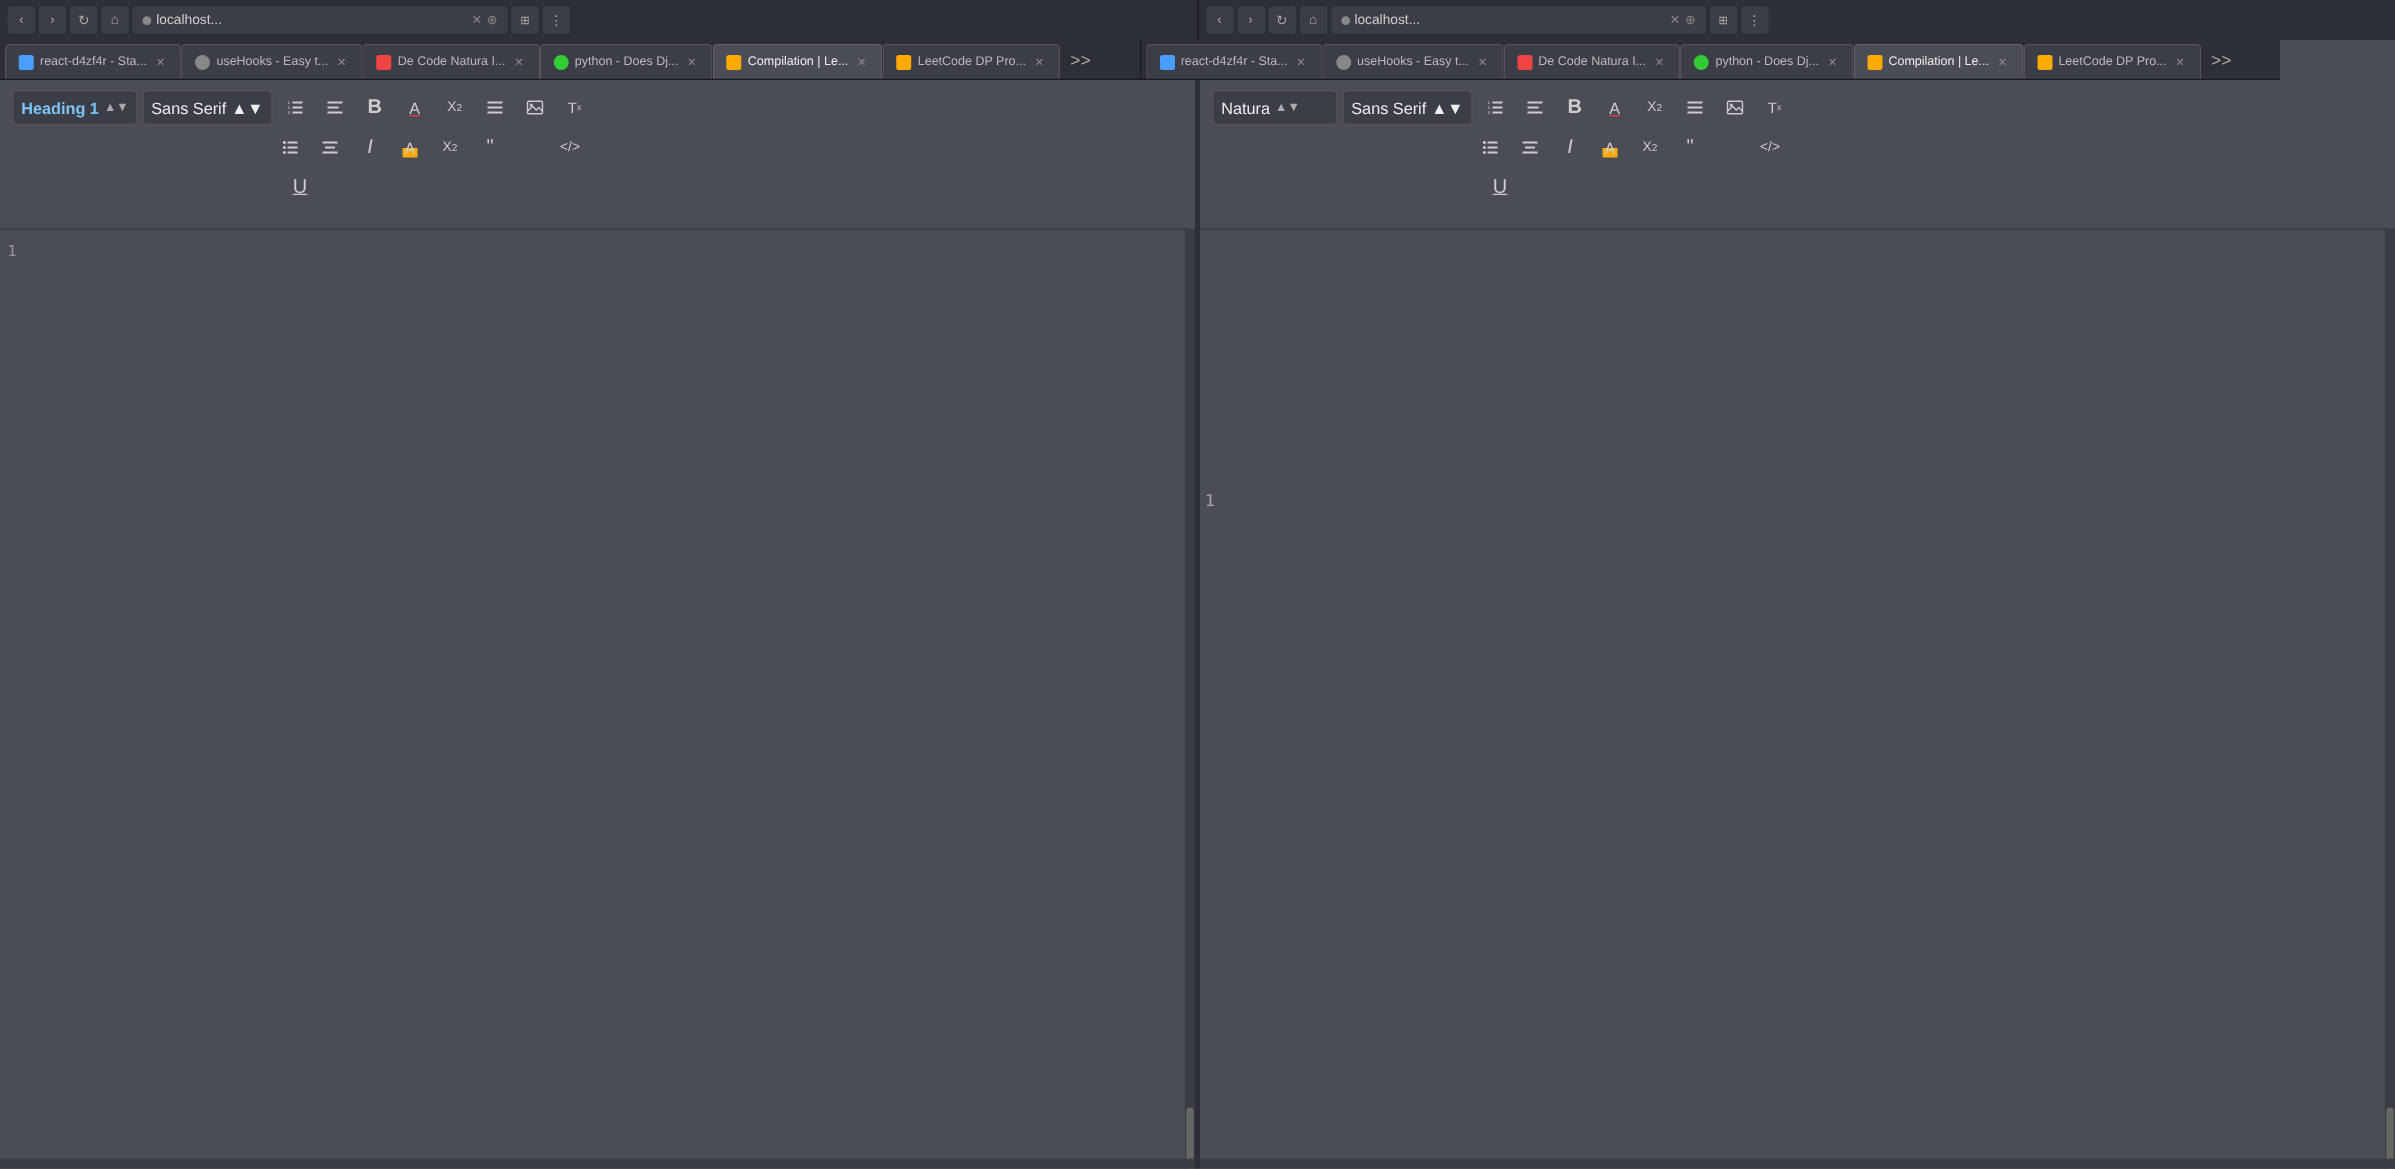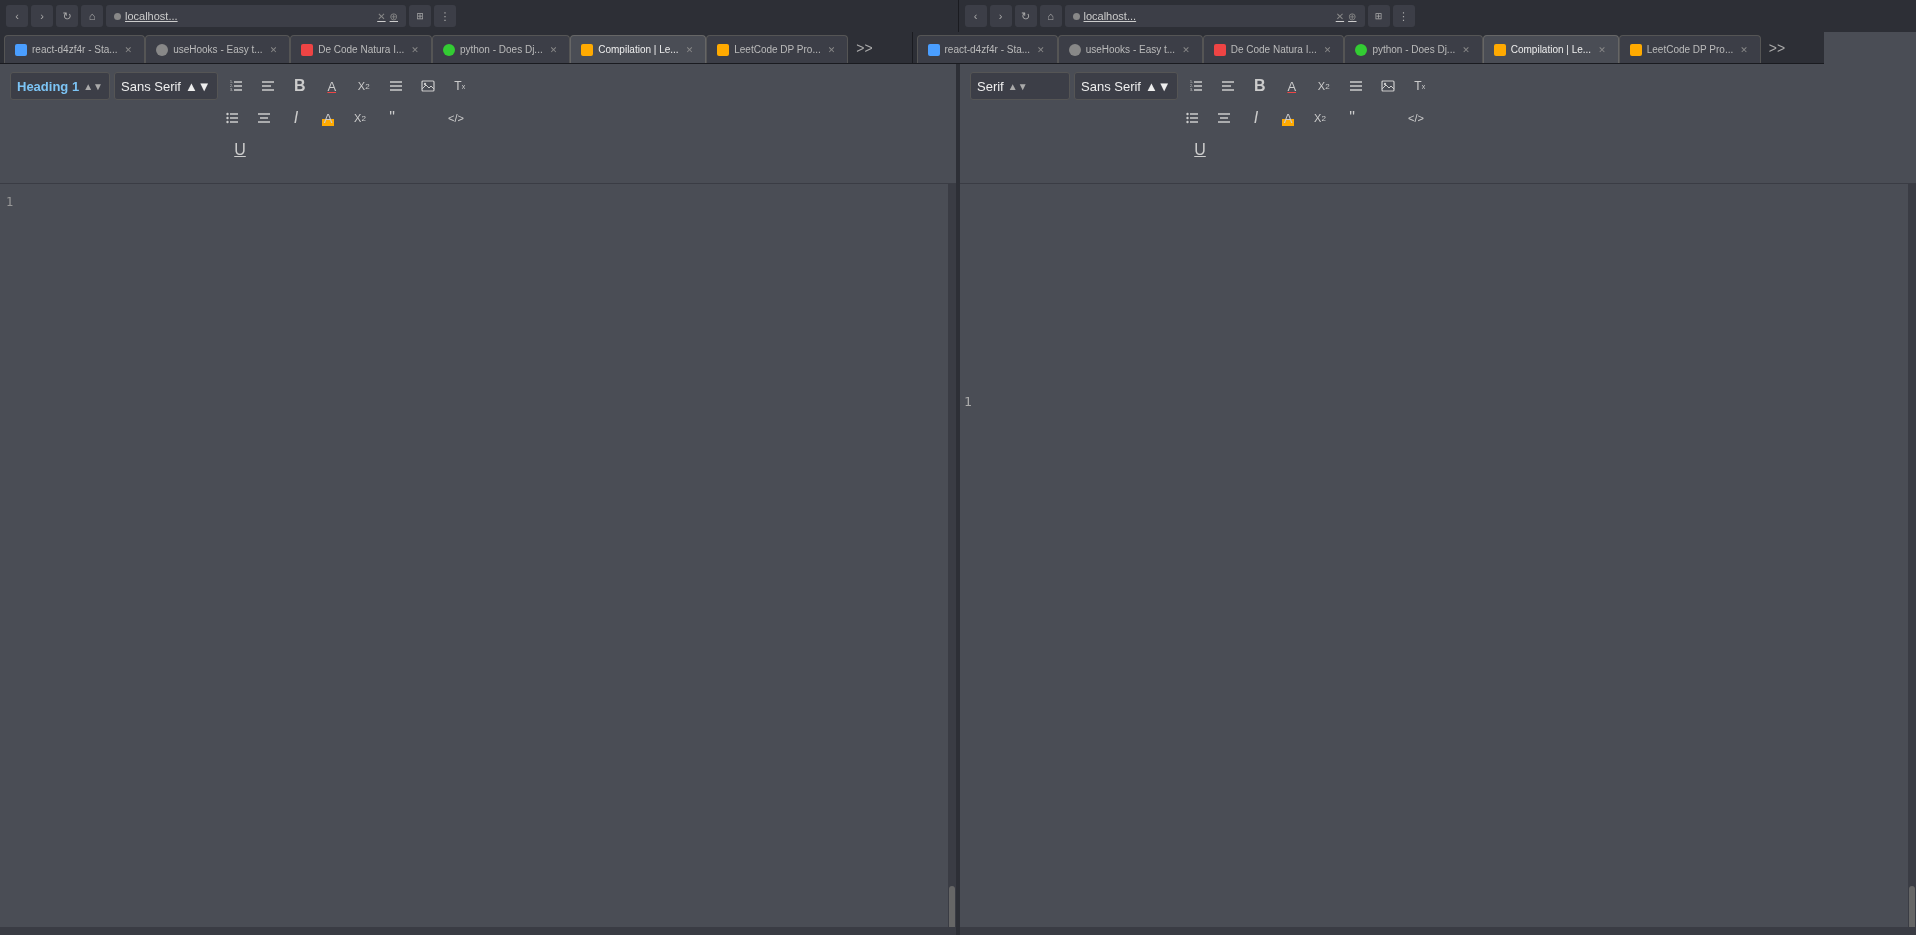--- a/index.html
+++ b/index.html
@@ -29,21 +29,20 @@
       max-width: 300px;
       height: 22px;
       background: #3c3e47;
       border-radius: 3px;
       display: flex;
       align-items: center;
       padding: 0 8px;
       color: #ccc;
       font-size: 11px;
       gap: 4px;
-      text-decoration: underline;
     }
 
     .address-bar .dot {
       width: 7px; height: 7px;
       background: #888;
       border-radius: 50%;
     }
 
     .tab {
       height: 28px;
@@ -443,21 +442,21 @@
 
     <div class="panel-divider"></div>
 
     <div class="panel">
 
       <div class="toolbar">
 
         <div class="toolbar-group">
           <div class="toolbar-row">
             <div class="style-select">
-              <span style="font-size:13px;">Serif</span>
+              <span style="font-size:13px;">Natura</span>
               <span class="caret">▲▼</span>
             </div>
             <div class="font-select">
               <span style="font-size:13px;">Sans Serif</span>
               <span class="caret">▲▼</span>
             </div>
             <button class="tool-btn" title="Ordered List">
               <svg width="14" height="14" viewBox="0 0 14 14" fill="none">
                 <line x1="5" y1="3" x2="13" y2="3" stroke="#ccc" stroke-width="1.5"></line>
                 <line x1="5" y1="7" x2="13" y2="7" stroke="#ccc" stroke-width="1.5"></line>

